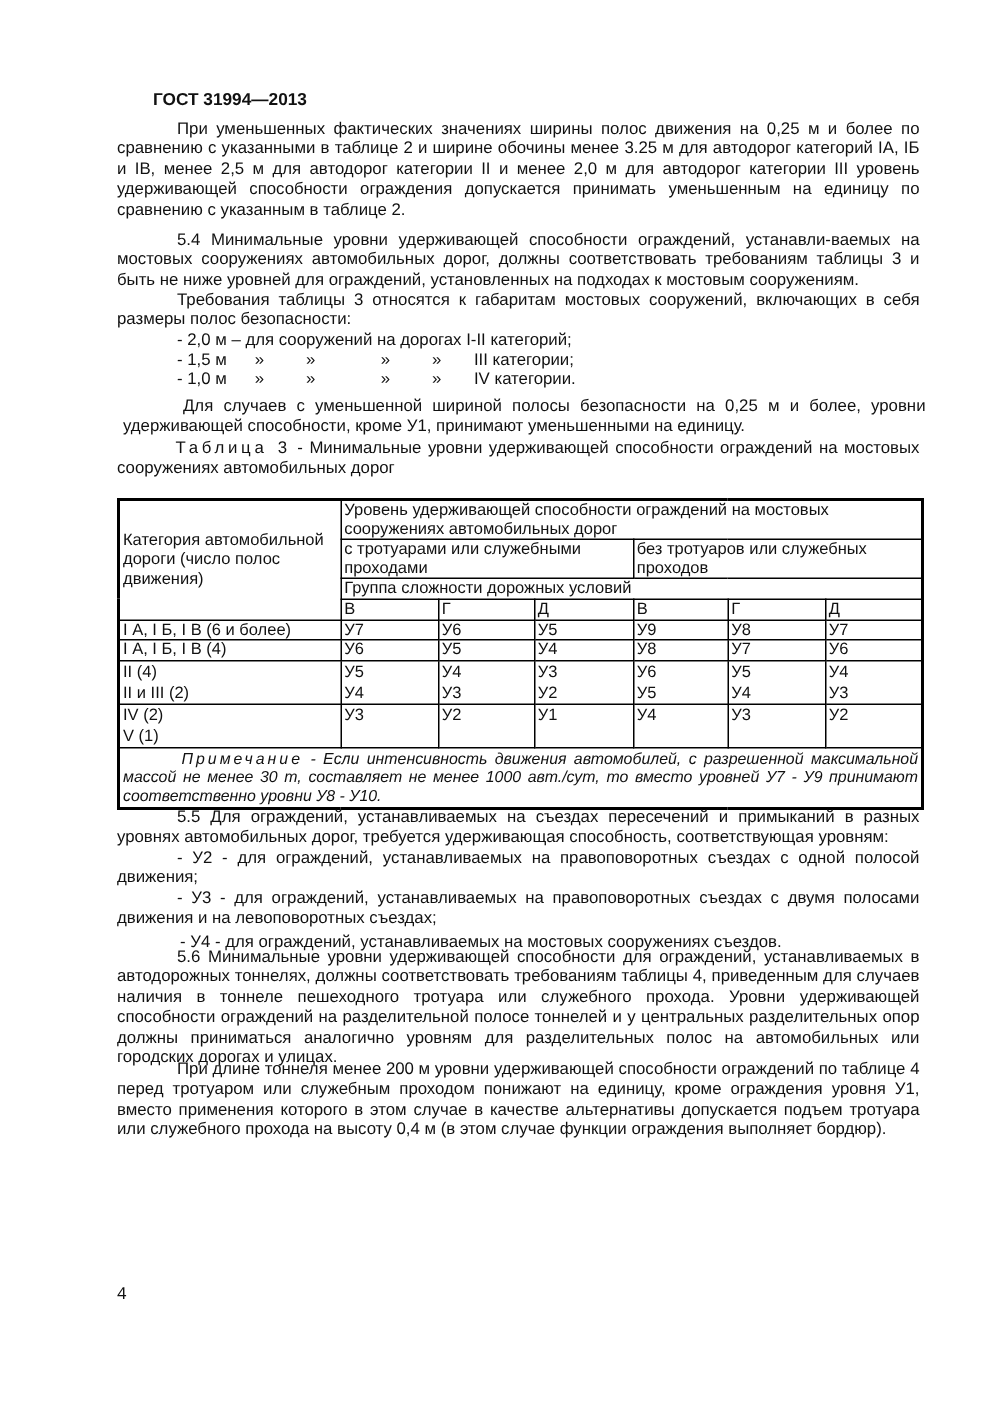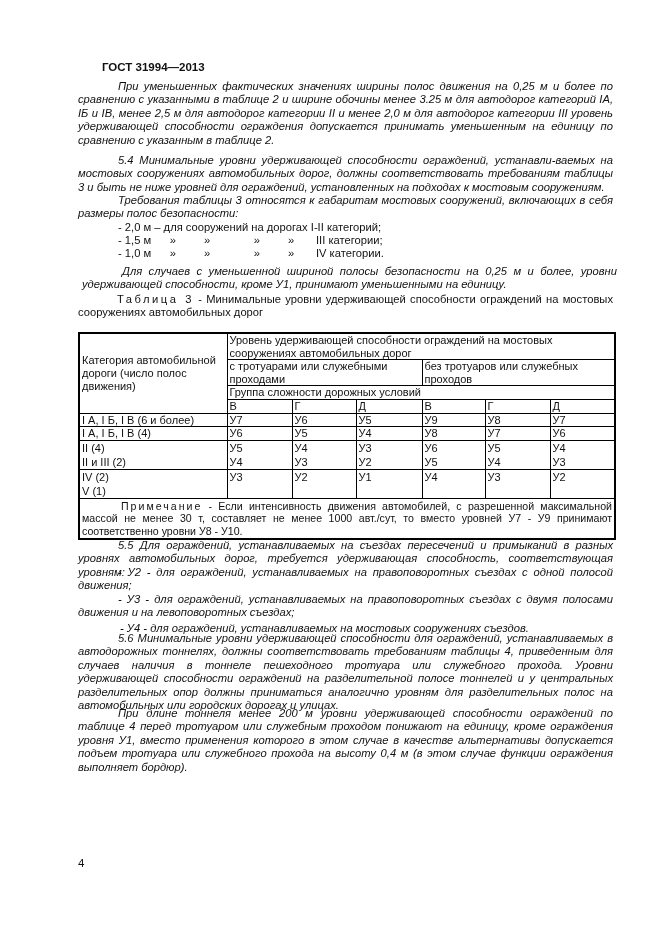--- a/index.html
+++ b/index.html
@@ -1,26 +1,26 @@
 <!DOCTYPE html>
 <html><head>
 <meta charset="utf-8">
 <style>
   html, body { margin:0; padding:0; background:#ffffff; }
   body { width:661px; height:936px; position:relative; overflow:hidden;
          font-family:"Liberation Sans", sans-serif; color:#111; }
   .header { position:absolute; left:78px; top:61px; font-size:11.5px; font-weight:bold;margin-left:24px; }
   .para { position:absolute; left:78px; width:535px; font-size:11.2px; line-height:13.4px; text-align:justify; }
-  .ind { text-indent:40px;font-style:italic; }
+  .ind { text-indent:40px; }
   .list-line { position:absolute; left:118px; font-size:11.2px; line-height:13.4px; white-space:pre;text-align:center; }
   .spaced { letter-spacing:2.5px;margin-left:39px; }
   table.t3 { position:absolute; left:78px; top:332px; width:536px; border-collapse:collapse;
              font-size:11px; line-height:12.6px; table-layout:fixed; }
   table.t3 td { border:1px solid #000; padding:0 2px; vertical-align:top; }
-  table.t3 td.note { text-align:justify; font-size:10.6px; line-height:12.4px; padding:1px 2px; }
+  table.t3 td.note { text-align:justify; font-size:10.6px; line-height:12.4px; padding:1px 2px;font-style:italic; }
   table.t3 { border:2px solid #000; }
   .pagenum { position:absolute; left:78px; top:857px; font-size:11.5px; }
 </style>
 </head>
 <body>
 
 <div>
 
   <div class="header">ГОСТ 31994—2013</div>
 

